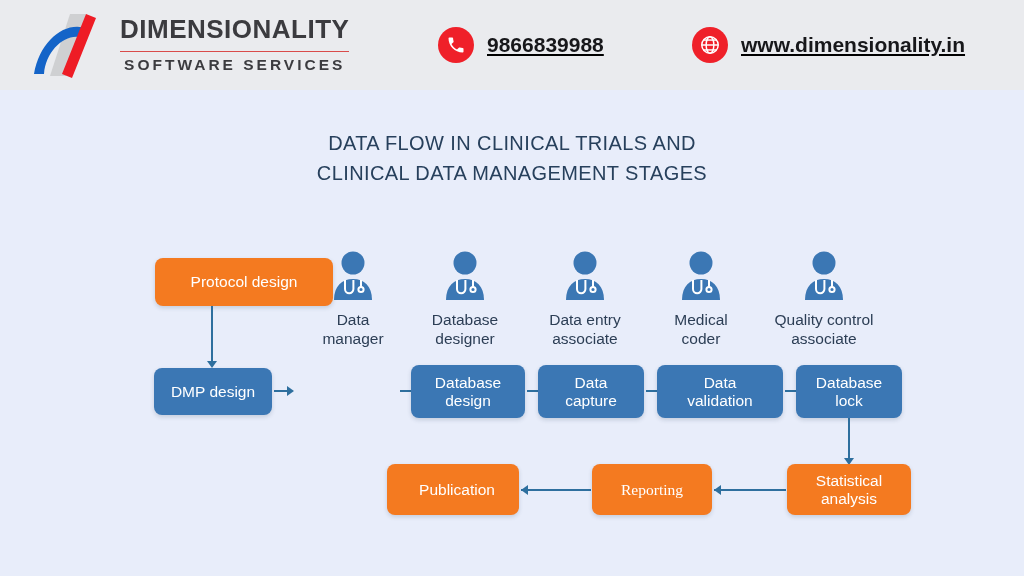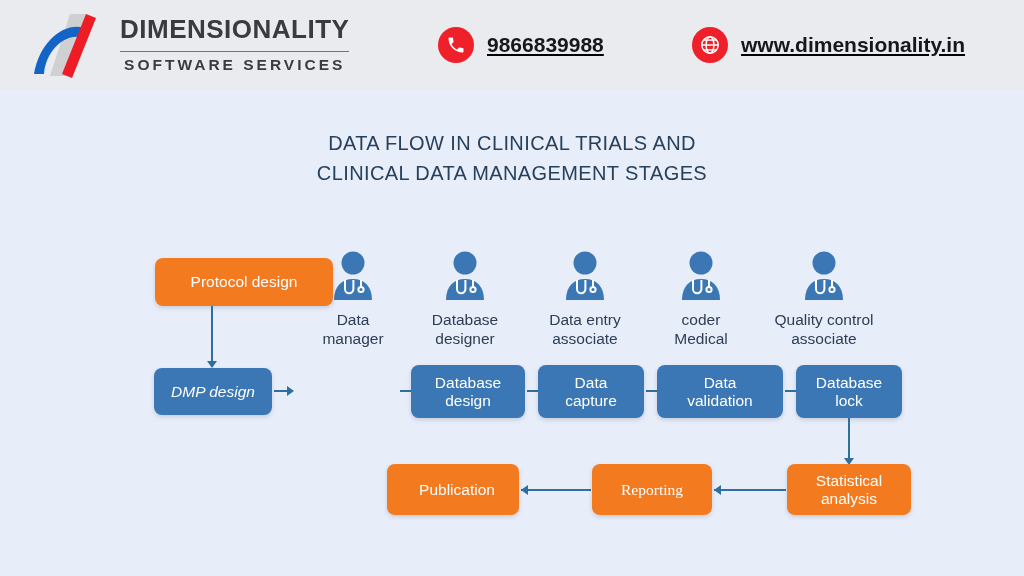--- a/index.html
+++ b/index.html
@@ -288,22 +288,22 @@
     <div class="glyph">
       <svg width="58" height="58" viewBox="0 0 58 58">
         <circle cx="29" cy="15" r="11.5" fill="#3b77b4"></circle>
         <path d="M10,52 C10,38 18,31 29,31 C40,31 48,38 48,52 Z" fill="#3b77b4"></path>
         <path d="M21,32 L21,41 a4.2,4.2 0 0 0 8.4,0 L29.4,32" fill="none" stroke="#ffffff" stroke-width="2"></path>
         <line x1="37" y1="32" x2="37" y2="39" stroke="#ffffff" stroke-width="2"></line>
         <circle cx="37" cy="41.5" r="2.6" fill="none" stroke="#ffffff" stroke-width="2"></circle>
       </svg>
     </div>
     <div class="plabel">
+      <div>Medical</div>
       <div>coder</div>
-      <div>Medical</div>
     </div>
   </div>
 
   <div class="person" style="left:760px; top:248px;">
     <div class="glyph">
       <svg width="58" height="58" viewBox="0 0 58 58">
         <circle cx="29" cy="15" r="11.5" fill="#3b77b4"></circle>
         <path d="M10,52 C10,38 18,31 29,31 C40,31 48,38 48,52 Z" fill="#3b77b4"></path>
         <path d="M21,32 L21,41 a4.2,4.2 0 0 0 8.4,0 L29.4,32" fill="none" stroke="#ffffff" stroke-width="2"></path>
         <line x1="37" y1="32" x2="37" y2="39" stroke="#ffffff" stroke-width="2"></line>
@@ -318,21 +318,21 @@
 
   <div class="box orange" style="left:124px; top:258px; width:178px; height:48px;margin-left:31px;">
     <span>Protocol design</span>
   </div>
 
   <div class="arrow-v" style="left:205px; top:306px; width:14px; height:62px;">
     <div class="shaft" style="height:55px;"></div>
     <div class="head"></div>
   </div>
 
-  <div class="box blue" style="left:154px; top:368px; width:118px; height:47px;font-style:italic;">
+  <div class="box blue" style="left:154px; top:368px; width:118px; height:47px;">
     <span>DMP design</span>
   </div>
   <div class="arrow-h right" style="left:274px; top:381px; width:20px; height:20px;">
     <div class="shaft" style="width:14px;"></div>
     <div class="head"></div>
   </div>
 
   <div class="arrow-h right" style="left:400px; top:381px; width:20px; height:20px;">
     <div class="shaft" style="width:14px;"></div>
     <div class="head"></div>

